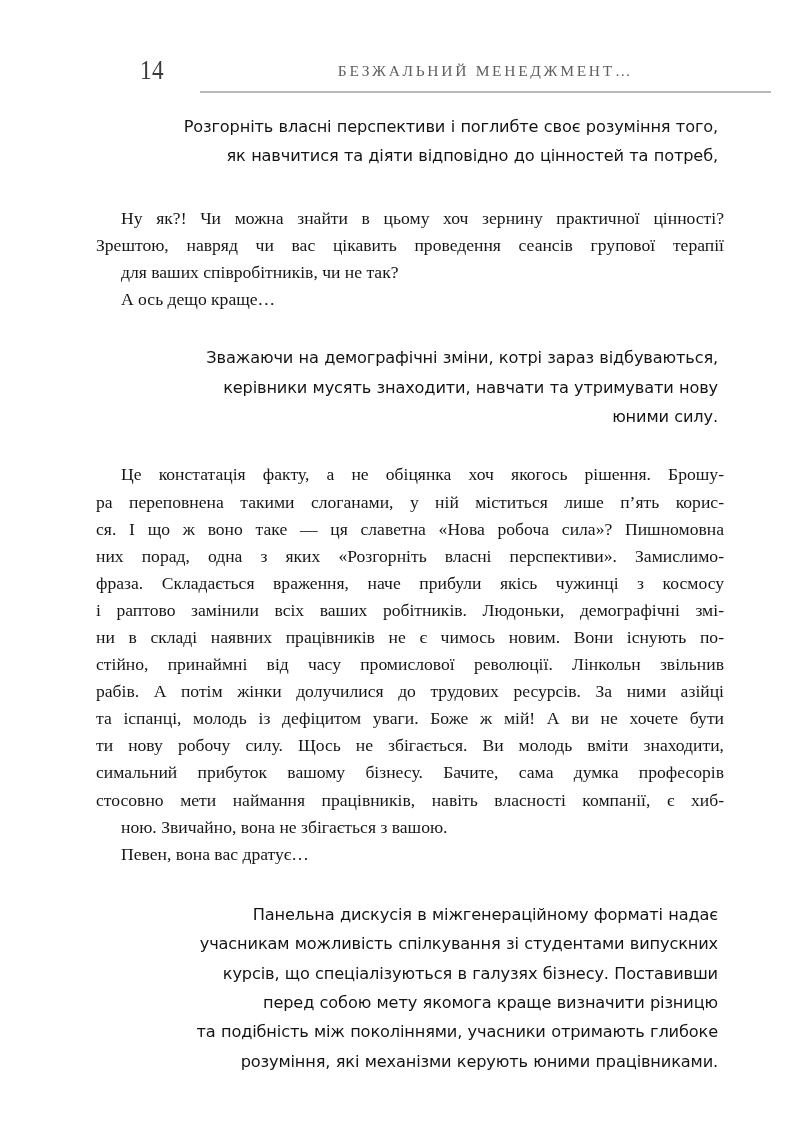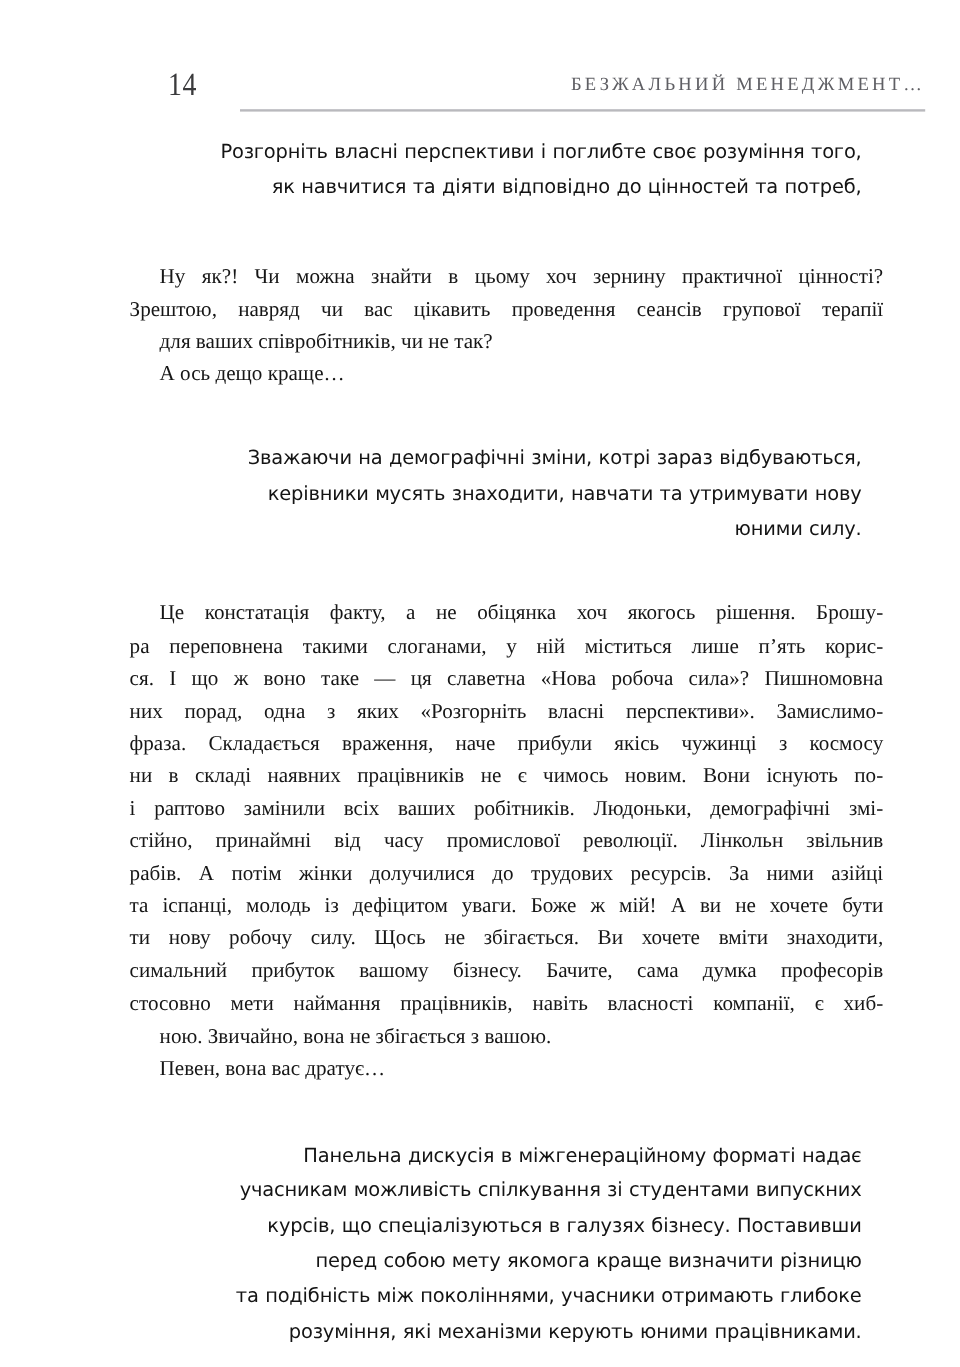--- a/index.html
+++ b/index.html
@@ -44,21 +44,21 @@
     letter-spacing: 0.5px;
     font-weight: 400;
     transform: scaleX(0.86);
     transform-origin: left top;
   }
   .head-title {
     position: absolute;
     left: 152px;
     top: 6px;
     width: 571px;
-    text-align: right;
+    text-align: center;
     font-family: "Liberation Serif", "DejaVu Serif", serif;
     font-size: 15.5px;
     line-height: 20px;
     letter-spacing: 2.7px;
     color: #5f5f64;
     text-transform: uppercase;
     white-space: nowrap;
     overflow: hidden;
   }
   .head-rule {
@@ -87,21 +87,21 @@
     line-height: 29.4px;
     color: #141414;
     text-align: left;
     letter-spacing: -0.15px;
     word-spacing: 0.4px;
   }
   .block-extract .ln { display: block; white-space: nowrap; text-align: right; }
 
   
   .block-body {
-    margin: 12px;
+    margin: 0;
     width: 628px;
     font-family: "Liberation Serif", "DejaVu Serif", serif;
     font-size: 17.6px;
     line-height: 27.1px;
     color: #161616;
     text-align: left;
   }
   .block-body .ln {
     display: block;
     white-space: nowrap;
@@ -154,26 +154,26 @@
     </div>
 
     <div class="gap-c"></div>
 
     <div class="block-body">
       <span class="ln just indent">Це констатація факту, а не обіцянка хоч якогось рішення. Брошу-</span>
       <span class="ln just">ра переповнена такими слоганами, у ній міститься лише п’ять корис-</span>
       <span class="ln just">ся. І що ж воно таке — ця славетна «Нова робоча сила»? Пишномовна</span>
       <span class="ln just">них порад, одна з яких «Розгорніть власні перспективи». Замислимо-</span>
       <span class="ln just">фраза. Складається враження, наче прибули якісь чужинці з космосу</span>
+      <span class="ln just">і раптово замінили всіх ваших робітників. Людоньки, демографічні змі-</span>
       <span class="ln just">ни в складі наявних працівників не є чимось новим. Вони існують по-</span>
-      <span class="ln just">і раптово замінили всіх ваших робітників. Людоньки, демографічні змі-</span>
       <span class="ln just">стійно, принаймні від часу промислової революції. Лінкольн звільнив</span>
       <span class="ln just">рабів. А потім жінки долучилися до трудових ресурсів. За ними азійці</span>
       <span class="ln just">та іспанці, молодь із дефіцитом уваги. Боже ж мій! А ви не хочете бути</span>
-      <span class="ln just">ти нову робочу силу. Щось не збігається. Ви хочете вміти знаходити,</span>
+      <span class="ln just">ти нову робочу силу. Щось не збігається. Ви молодь вміти знаходити,</span>
       <span class="ln just">симальний прибуток вашому бізнесу. Бачите, сама думка професорів</span>
       <span class="ln just">стосовно мети наймання працівників, навіть власності компанії, є хиб-</span>
       <span class="ln indent">ною. Звичайно, вона не збігається з вашою.</span>
       <span class="ln indent">Певен, вона вас дратує…</span>
     </div>
 
     <div class="gap-d"></div>
 
     <div class="block-extract">
       <span class="ln">Панельна дискусія в міжгенераційному форматі надає</span>

